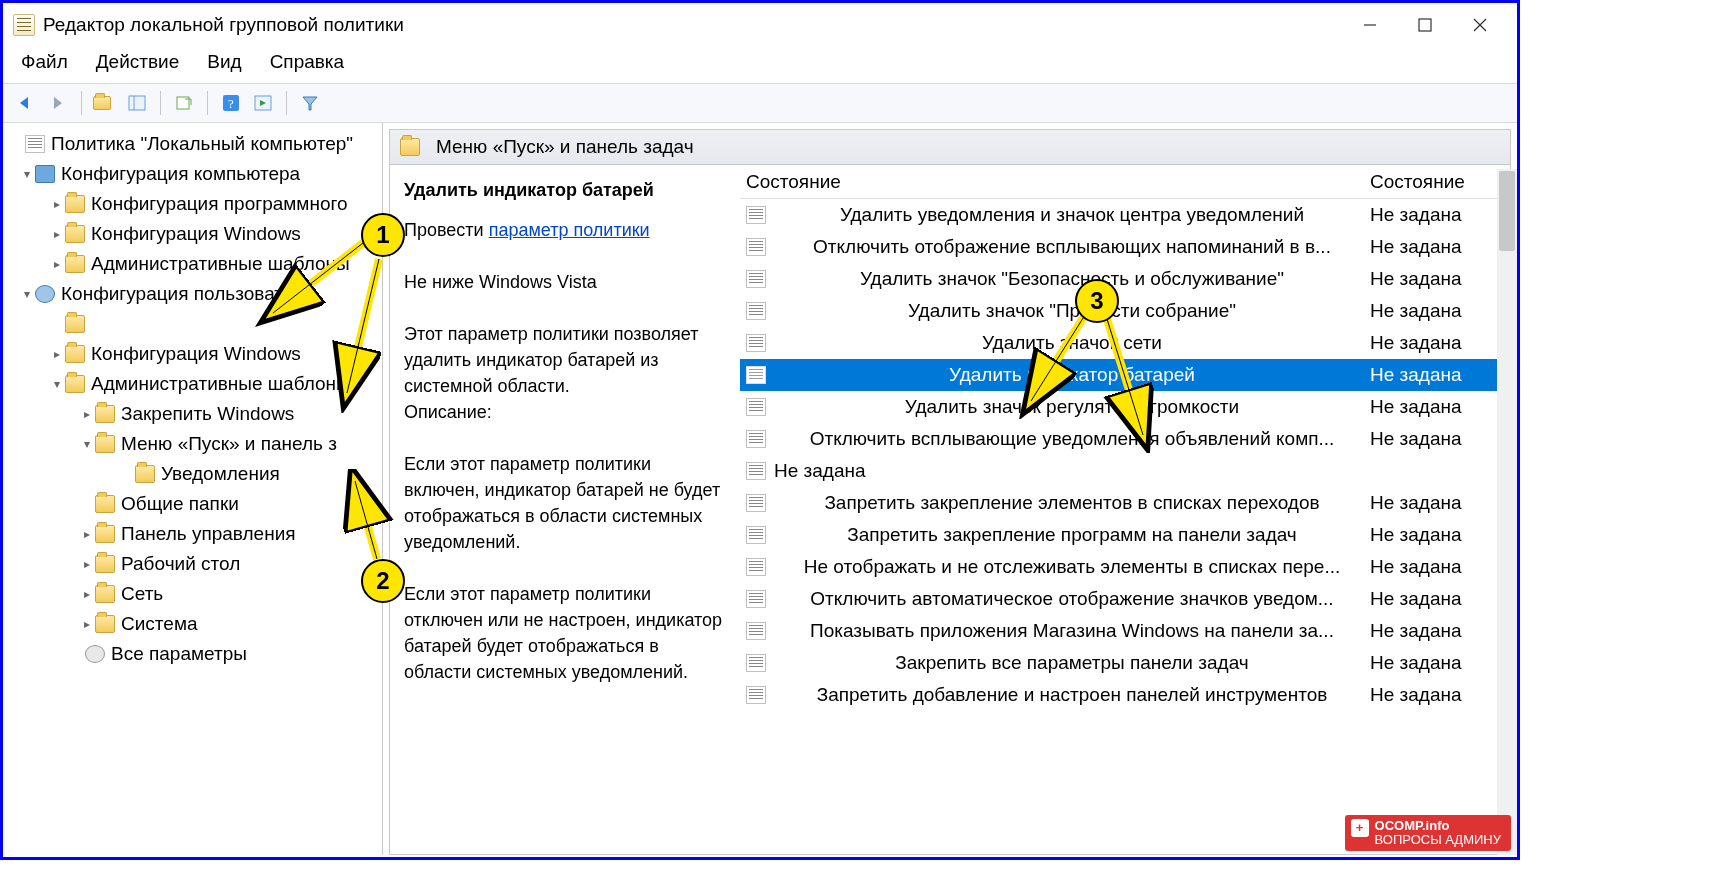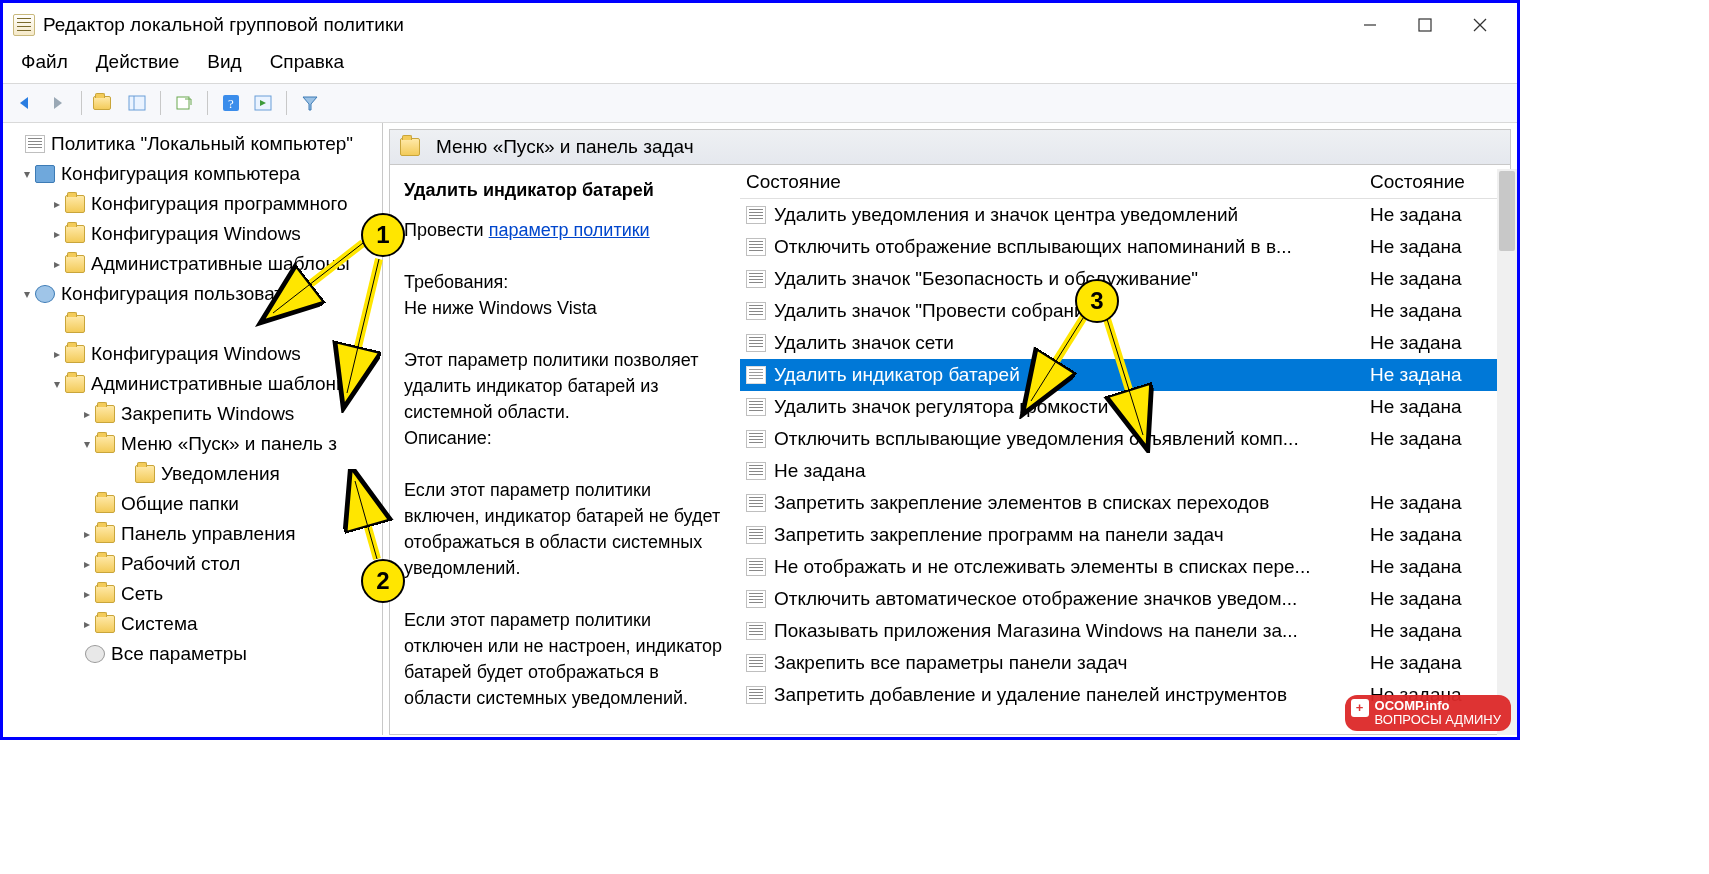--- a/index.html
+++ b/index.html
@@ -1,17 +1,17 @@
 <!DOCTYPE html>
 <html><head>
 <meta charset="utf-8">
 <style>
   * { box-sizing: border-box; }
   body { margin: 0; font-family: "Segoe UI", Tahoma, sans-serif; font-size: 17px; background: #fff; color: #000; }
-  .frame { border: 3px solid #0000ff; width: 1520px; height: 740px; position: relative; overflow: hidden; }
+  .frame { border: 3px solid #0000ff; width: 1520px; height: 860px; position: relative; overflow: hidden; }
   
   .titlebar { display: flex; align-items: center; height: 44px; padding: 0 10px; }
   .titlebar .app-icon { width: 22px; height: 22px; margin-right: 8px; background: linear-gradient(#fff,#f5e9c8); border:1px solid #c9b97d; border-radius:2px; position:relative; }
   .titlebar .app-icon:before{content:"";position:absolute;left:3px;top:3px;right:3px;bottom:3px;background:repeating-linear-gradient(#7a6a2b 0 1px,transparent 1px 4px);}
   .titlebar .title { flex: 1; font-size: 19px; }
   .winbtn { width:55px; height:30px; display:flex; align-items:center; justify-content:center; }
   .winbtn svg{stroke:#333;stroke-width:1.2;fill:none;}
   
   .menubar { display:flex; gap:28px; padding:4px 18px 10px; font-size:19px; }
   .menubar span{cursor:default;}
@@ -40,32 +40,32 @@
   .desc-col{width:350px;padding:12px 14px;font-size:18px;line-height:26px;overflow:hidden;}
   .desc-col .ptitle{font-weight:bold;margin-bottom:14px;}
   .desc-col a{color:#0046cc;text-decoration:underline;}
   .list-col{flex:1;overflow:hidden;font-size:19px;}
   .list-hdr{display:flex;height:34px;align-items:center;border-bottom:1px solid #e0e0e0;}
   .col-name{flex:1;padding-left:6px;}
   .col-state{width:140px;}
   .list-body{overflow:hidden;}
   .row{display:flex;align-items:center;height:32px;padding-left:6px;}
   .row .ic{margin-right:8px;flex-shrink:0;}
-  .row .txt{flex:1;white-space:nowrap;overflow:hidden;text-overflow:ellipsis;}
+  .row .txt{flex:1;white-space:nowrap;overflow:hidden;text-overflow:ellipsis;text-align:center;}
   .row .st{width:140px;}
   .row.sel{background:#0078d7;color:#fff;}
   .row.sel .ic.doc{filter:brightness(1.15);}
   
   .sbar{position:absolute;right:0;top:46px;bottom:0;width:20px;background:#f0f0f0;}
   .sbar .thumb{position:absolute;left:2px;right:2px;top:2px;height:80px;background:#c8c8c8;border-radius:2px;}
   
   .badge{position:absolute;width:44px;height:44px;border-radius:50%;background:#ffe600;border:2px solid #000;display:flex;align-items:center;justify-content:center;font-weight:bold;font-size:24px;z-index:50;}
   .arrow{position:absolute;z-index:40;pointer-events:none;}
   
-  .wm{position:absolute;right:6px;bottom:6px;background:rgba(220,40,40,.95);color:#fff;font-size:13px;padding:4px 10px 4px 30px;border-radius:12px;z-index:60;line-height:14px;}
+  .wm{position:absolute;right:6px;bottom:6px;background:rgba(220,40,40,.95);color:#fff;font-size:13px;padding:4px 10px 4px 30px;border-radius:3px;z-index:60;line-height:14px;}
   .wm:before{content:"+";position:absolute;left:6px;top:4px;width:18px;height:18px;background:#fff;color:#d33;font-weight:bold;border-radius:3px;text-align:center;line-height:18px;}
 </style>
 </head>
 <body>
 
 <div class="frame">
 
   <div class="titlebar">
     <span class="app-icon"></span>
     <span class="title">Редактор локальной групповой политики</span>
@@ -242,21 +242,20 @@
     <div class="rpane">
       <div class="rheader">
         <span class="ic folder"></span>
         <span>Меню «Пуск» и панель задач</span>
       </div>
       <div class="rbody">
         <div class="desc-col">
           <div class="ptitle">Удалить индикатор батарей</div>
           <div><span>Провести </span><a href="#">параметр политики</a></div>
           <br>
-          <div>Требования:</div>
           <div>Не ниже Windows Vista</div>
           <br>
           <div>Этот параметр политики позволяет удалить индикатор батарей из системной области.</div>
           <div>Описание:</div>
           <br>
           <div>Если этот параметр политики включен, индикатор батарей не будет отображаться в области системных уведомлений.</div>
           <br>
           <div>Если этот параметр политики отключен или не настроен, индикатор батарей будет отображаться в области системных уведомлений.</div>
         </div>
         <div class="list-col">
@@ -334,21 +333,21 @@
                 <span class="txt">Показывать приложения Магазина Windows на панели за...</span>
                 <span class="st">Не задана</span>
               </div>
               <div class="row">
                 <span class="ic doc"></span>
                 <span class="txt">Закрепить все параметры панели задач</span>
                 <span class="st">Не задана</span>
               </div>
               <div class="row">
                 <span class="ic doc"></span>
-                <span class="txt">Запретить добавление и удаление панелей инструментов</span>
+                <span class="txt">Запретить добавление и настроен панелей инструментов</span>
                 <span class="st">Не задана</span>
               </div>
             </div>
         </div>
       </div>
       <div class="sbar">
           <div class="thumb"></div>
         </div>
     </div>
   </div>

